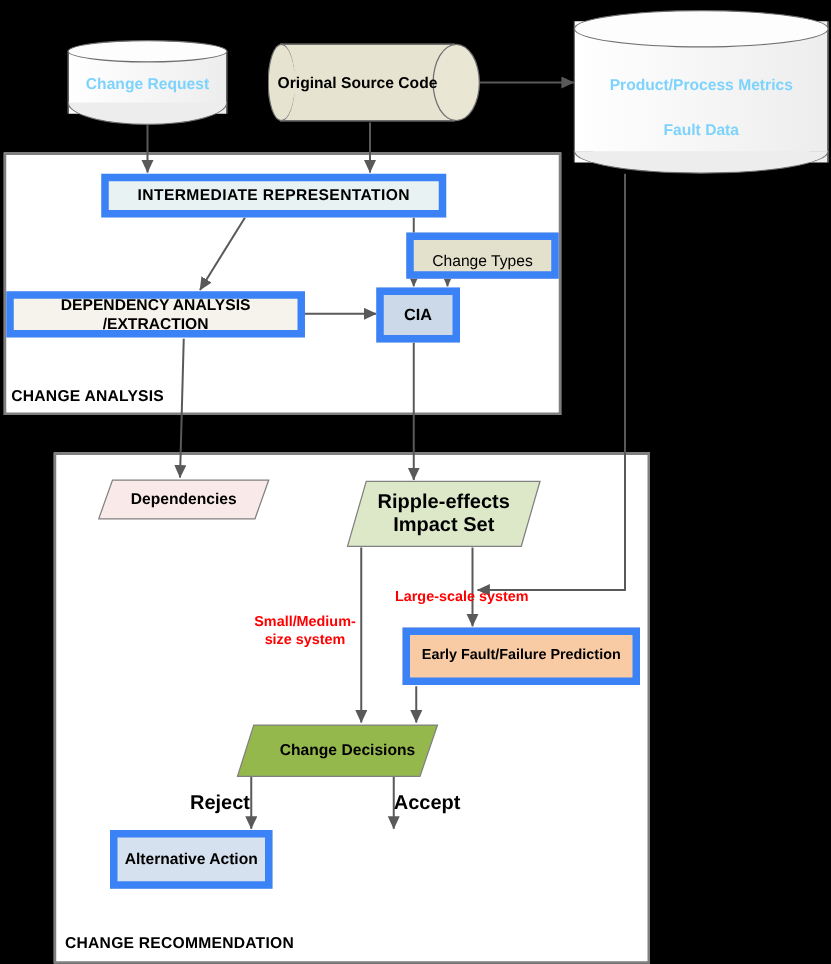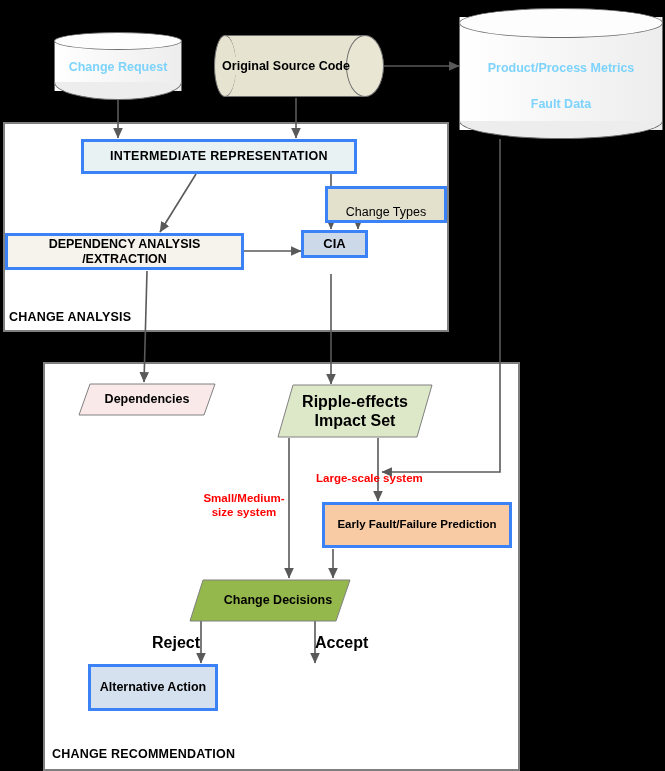--- a/index.html
+++ b/index.html
@@ -33,21 +33,21 @@
     position: absolute;
     box-sizing: border-box;
     display: flex;
     align-items: center;
     justify-content: center;
     text-align: center;
     color: #000000;
     line-height: 1.18;
   }
   .rect {
-    border: 3px solid #3b82f6;
+    border: 6px solid #3b82f6;
   }
   
   .cyl-v {
     position: absolute;
   }
   .cyl-v .body {
     position: absolute;
     left: 0; right: 0; top: 9px; bottom: 9px;
     background: linear-gradient(to right, #ffffff 0%, #f7f7f7 45%, #ededed 100%);
     border-left: 1px solid #6e6e6e;
@@ -220,21 +220,21 @@
   </div>
 
   <div class="node rect" style="left:325px; top:186px; width:122px; height:37px; background:#e3e0cc; font-size:12.5px;align-items:flex-end;">
     <span>Change Types</span>
   </div>
 
   <div class="node rect" style="left:5px; top:233px; width:239px; height:37px; background:#f5f3eb; font-size:12.5px; font-weight:bold;">
     <span>DEPENDENCY ANALYSIS /EXTRACTION</span>
   </div>
 
-  <div class="node rect" style="left:301px; top:230px; width:67px; height:28px; background:#ccd9e8; font-size:13px; font-weight:bold;">
+  <div class="node rect" style="left:301px; top:230px; width:67px; height:44px; background:#ccd9e8; font-size:13px; font-weight:bold;">
     <span>CIA</span>
   </div>
 
   <div class="panel-label" style="left:9px; top:310px;">CHANGE ANALYSIS</div>
 
   <div class="para" style="left:78px; top:383px; width:138px; height:33px;">
     <svg width="138" height="33" viewBox="0 0 138 33" style="position:absolute;left:0;top:0;">
       <polygon points="12,1 137,1 126,32 1,32" fill="#f9e9e9" stroke="#808080" stroke-width="1"></polygon>
     </svg>
     <span style="position:relative; font-size:12.5px;">Dependencies</span>

